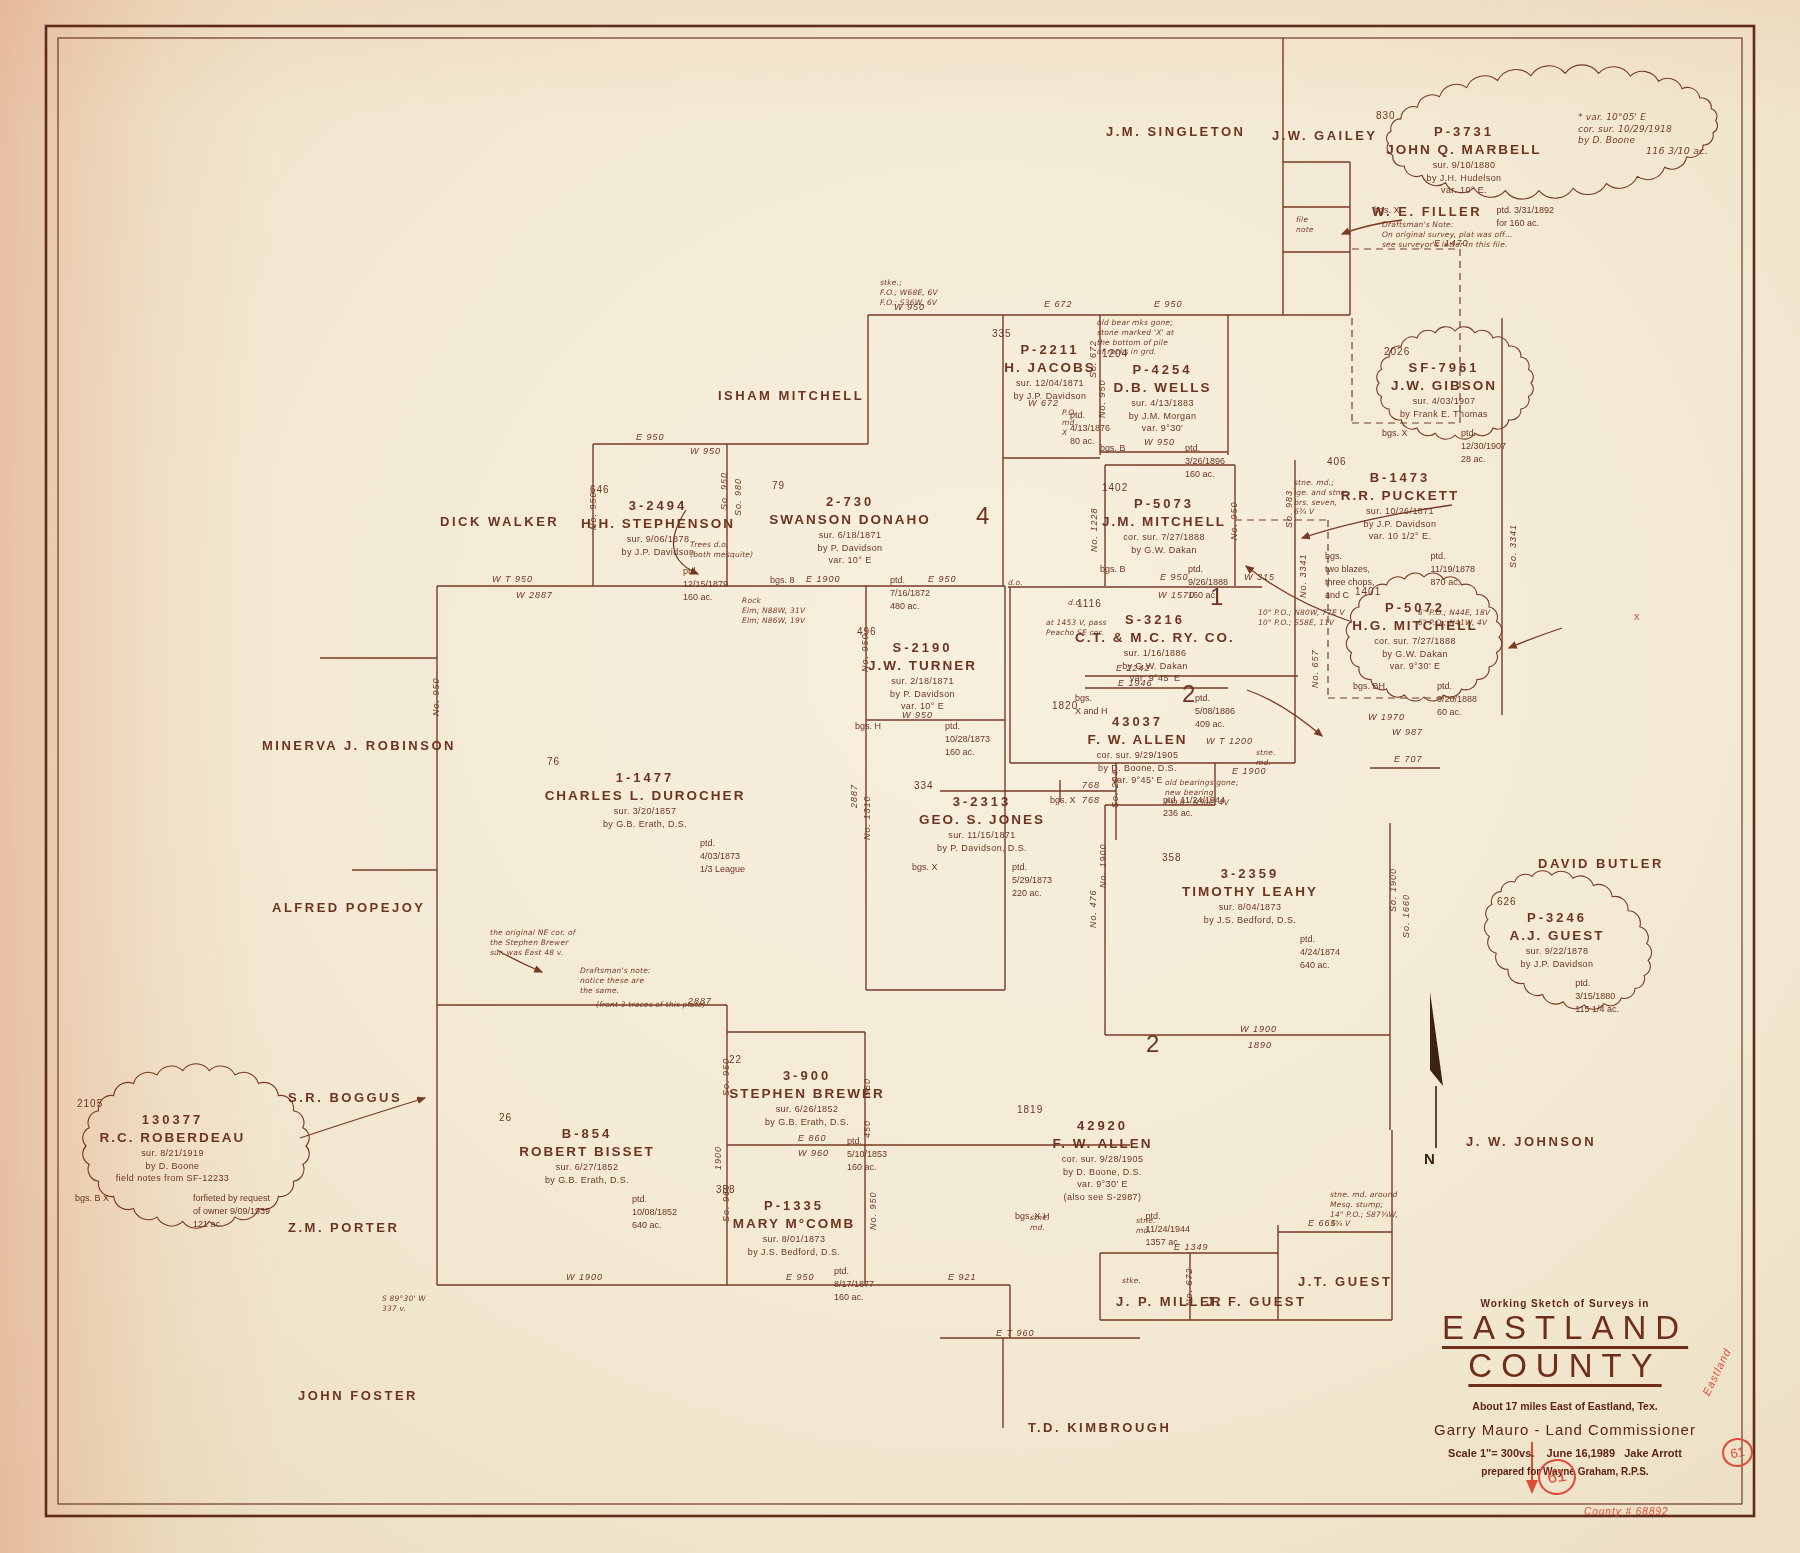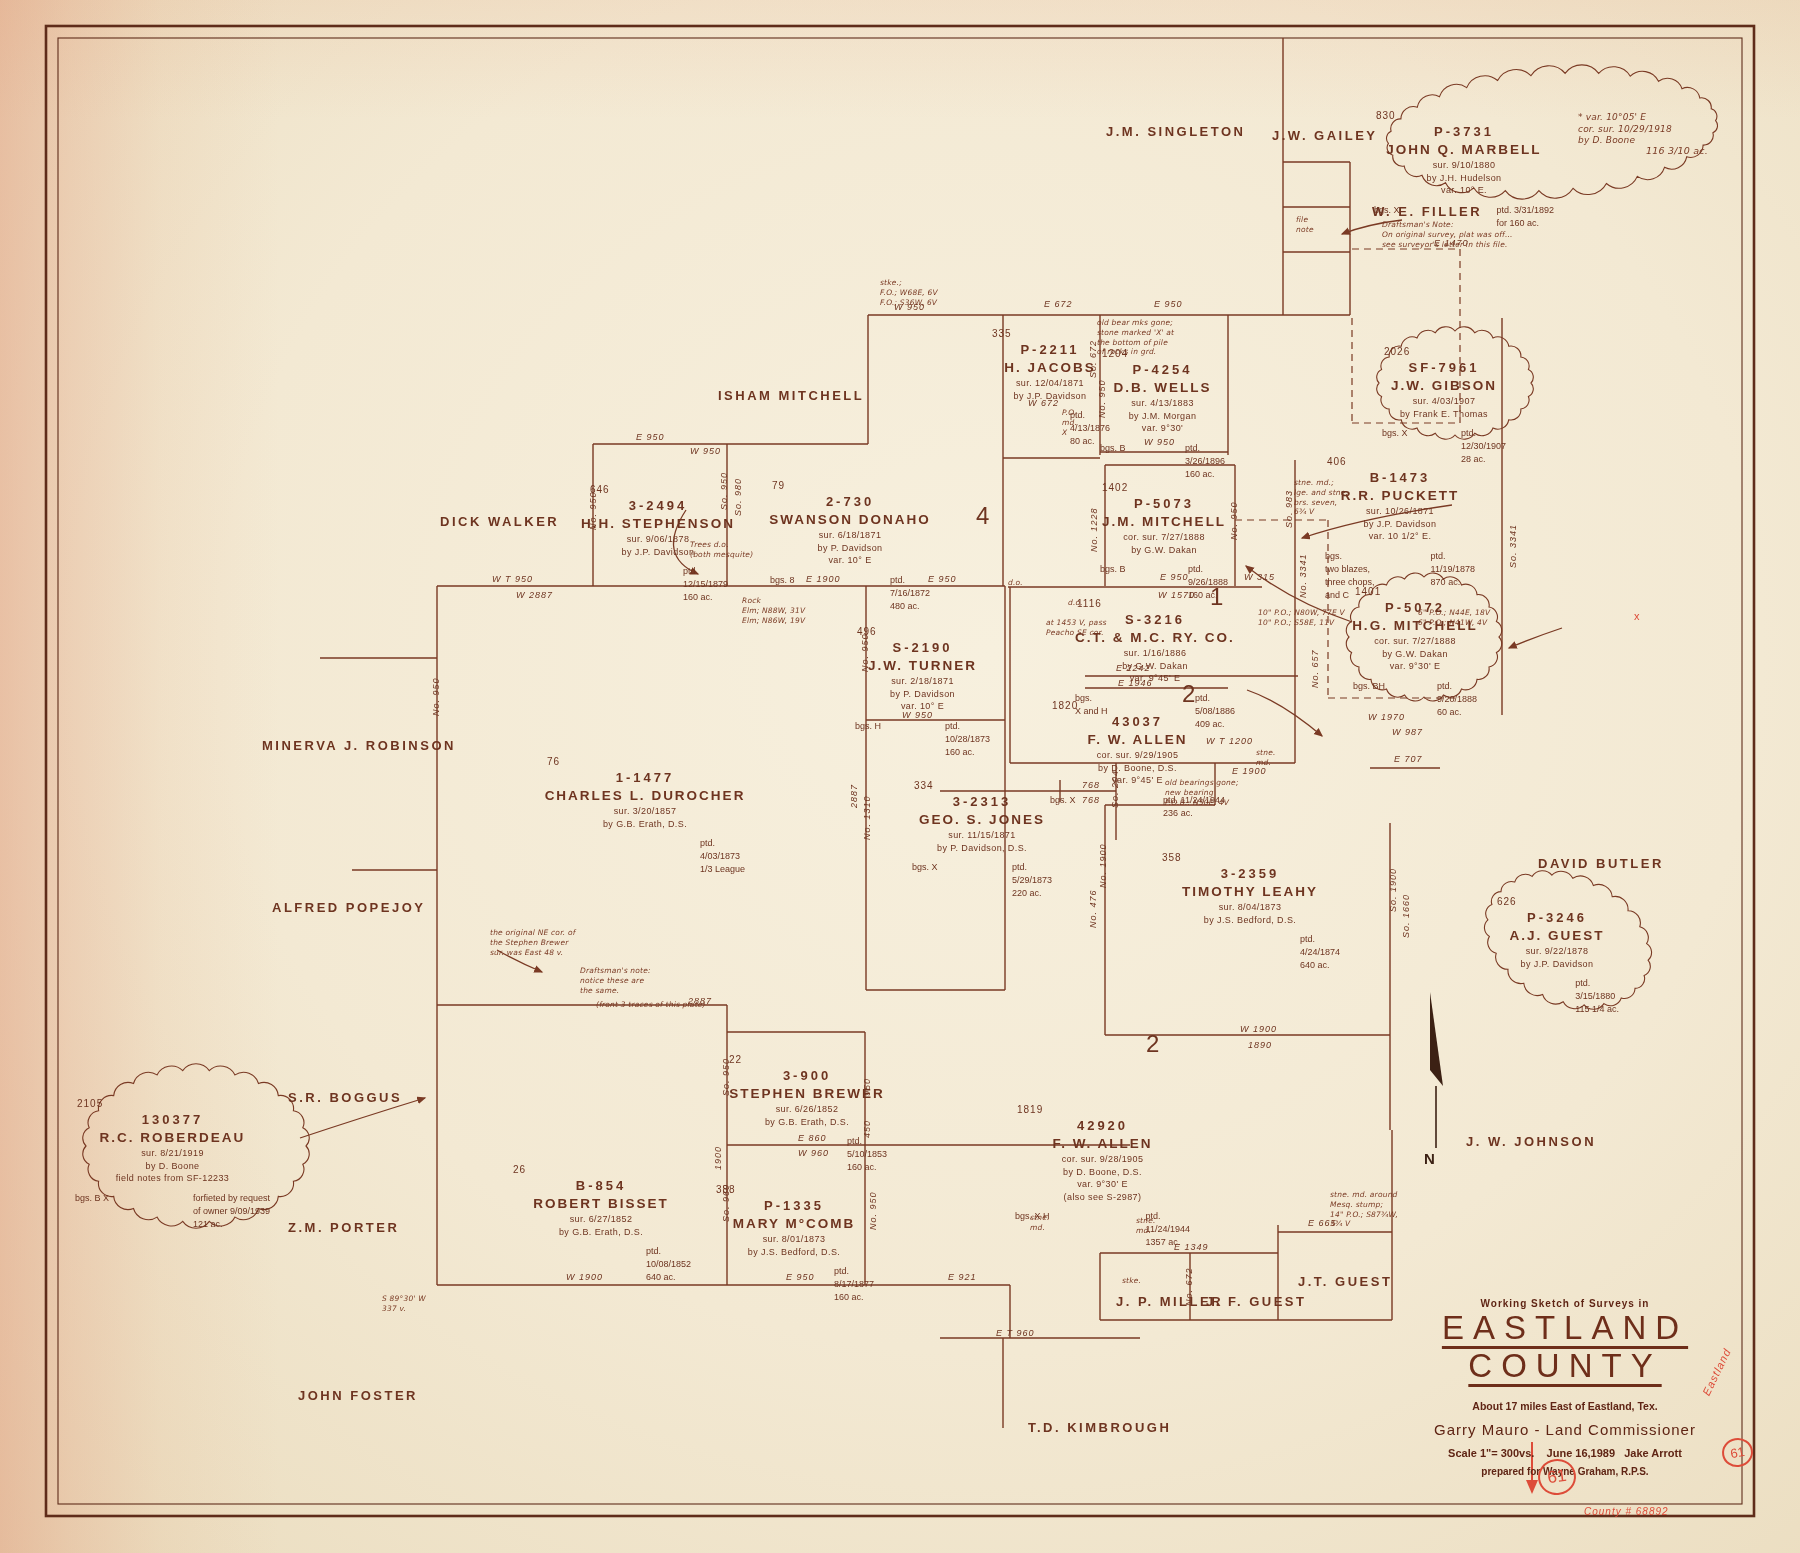--- a/index.html
+++ b/index.html
@@ -251,21 +251,21 @@
       <div class="parcel" style="left: 1100px; top: 348px; width: 125px;"><div class="pno">1204</div><div class="pabs">P-4254</div><div class="pname">D.B. WELLS</div><div class="pdet">sur. 4/13/1883</div><div class="pdet">by J.M. Morgan</div><div class="pdet">var. 9°30'</div><div class="prow"><div class="pbgs"><div>bgs. B</div></div><div class="pptd"><div>ptd.</div><div>3/26/1896</div><div>160 ac.</div></div></div></div>
       <div class="parcel" style="left: 1100px; top: 482px; width: 128px;"><div class="pno">1402</div><div class="pabs">P-5073</div><div class="pname">J.M. MITCHELL</div><div class="pdet">cor. sur. 7/27/1888</div><div class="pdet">by G.W. Dakan</div><div class="prow"><div class="pbgs"><div>bgs. B</div></div><div class="pptd"><div>ptd.</div><div>9/26/1888</div><div>160 ac.</div></div></div></div>
       <div class="parcel" style="left: 1075px; top: 598px; width: 160px;"><div class="pno">1116</div><div class="pabs">S-3216</div><div class="pname">C.T. &amp; M.C. RY. CO.</div><div class="pdet">sur. 1/16/1886</div><div class="pdet">by G.W. Dakan</div><div class="pdet">var. 9°45' E</div><div class="prow"><div class="pbgs"><div>bgs.</div><div>X and H</div></div><div class="pptd"><div>ptd.</div><div>5/08/1886</div><div>409 ac.</div></div></div></div>
       <div class="parcel" style="left: 1050px; top: 700px; width: 175px;"><div class="pno">1820</div><div class="pabs">43037</div><div class="pname">F. W. ALLEN</div><div class="pdet">cor. sur. 9/29/1905</div><div class="pdet">by D. Boone, D.S.</div><div class="pdet">var. 9°45' E</div><div class="prow"><div class="pbgs"><div>bgs. X</div></div><div class="pptd"><div>ptd. 11/24/1944</div><div>236 ac.</div></div></div></div>
       <div class="parcel" style="left: 588px; top: 484px; width: 140px;"><div class="pno">646</div><div class="pabs">3-2494</div><div class="pname">H.H. STEPHENSON</div><div class="pdet">sur. 9/06/1878</div><div class="pdet">by J.P. Davidson</div><div class="prow"><div class="pbgs"></div><div class="pptd"><div>ptd.</div><div>12/15/1879</div><div>160 ac.</div></div></div></div>
       <div class="parcel" style="left: 770px; top: 480px; width: 160px;"><div class="pno">79</div><div class="pabs">2-730</div><div class="pname">SWANSON DONAHO</div><div class="pdet">sur. 6/18/1871</div><div class="pdet">by P. Davidson</div><div class="pdet">var. 10° E</div><div class="prow"><div class="pbgs"><div>bgs. 8</div></div><div class="pptd"><div>ptd.</div><div>7/16/1872</div><div>480 ac.</div></div></div></div>
       <div class="parcel" style="left: 855px; top: 626px; width: 135px;"><div class="pno">496</div><div class="pabs">S-2190</div><div class="pname">J.W. TURNER</div><div class="pdet">sur. 2/18/1871</div><div class="pdet">by P. Davidson</div><div class="pdet">var. 10° E</div><div class="prow"><div class="pbgs"><div>bgs. H</div></div><div class="pptd"><div>ptd.</div><div>10/28/1873</div><div>160 ac.</div></div></div></div>
       <div class="parcel" style="left: 545px; top: 756px; width: 200px;"><div class="pno">76</div><div class="pabs">1-1477</div><div class="pname">CHARLES L. DUROCHER</div><div class="pdet">sur. 3/20/1857</div><div class="pdet">by G.B. Erath, D.S.</div><div class="prow"><div class="pbgs"></div><div class="pptd"><div>ptd.</div><div>4/03/1873</div><div>1/3 League</div></div></div></div>
       <div class="parcel" style="left: 912px; top: 780px; width: 140px;"><div class="pno">334</div><div class="pabs">3-2313</div><div class="pname">GEO. S. JONES</div><div class="pdet">sur. 11/15/1871</div><div class="pdet">by P. Davidson, D.S.</div><div class="prow"><div class="pbgs"><div>bgs. X</div></div><div class="pptd"><div>ptd.</div><div>5/29/1873</div><div>220 ac.</div></div></div></div>
       <div class="parcel" style="left: 1160px; top: 852px; width: 180px;"><div class="pno">358</div><div class="pabs">3-2359</div><div class="pname">TIMOTHY LEAHY</div><div class="pdet">sur. 8/04/1873</div><div class="pdet">by J.S. Bedford, D.S.</div><div class="prow"><div class="pbgs"></div><div class="pptd"><div>ptd.</div><div>4/24/1874</div><div>640 ac.</div></div></div></div>
-      <div class="parcel" style="left: 497px; top: 1164px; width: 180px; margin-left: 14px;"><div class="pno">26</div><div class="pabs">B-854</div><div class="pname">ROBERT BISSET</div><div class="pdet">sur. 6/27/1852</div><div class="pdet">by G.B. Erath, D.S.</div><div class="prow"><div class="pbgs"></div><div class="pptd"><div>ptd.</div><div>10/08/1852</div><div>640 ac.</div></div></div></div>
+      <div class="parcel" style="left: 497px; top: 1112px; width: 180px;"><div class="pno">26</div><div class="pabs">B-854</div><div class="pname">ROBERT BISSET</div><div class="pdet">sur. 6/27/1852</div><div class="pdet">by G.B. Erath, D.S.</div><div class="prow"><div class="pbgs"></div><div class="pptd"><div>ptd.</div><div>10/08/1852</div><div>640 ac.</div></div></div></div>
       <div class="parcel" style="left: 727px; top: 1054px; width: 160px;"><div class="pno">22</div><div class="pabs">3-900</div><div class="pname">STEPHEN BREWER</div><div class="pdet">sur. 6/26/1852</div><div class="pdet">by G.B. Erath, D.S.</div><div class="prow"><div class="pbgs"></div><div class="pptd"><div>ptd.</div><div>5/10/1853</div><div>160 ac.</div></div></div></div>
       <div class="parcel" style="left: 714px; top: 1184px; width: 160px;"><div class="pno">388</div><div class="pabs">P-1335</div><div class="pname">MARY M°COMB</div><div class="pdet">sur. 8/01/1873</div><div class="pdet">by J.S. Bedford, D.S.</div><div class="prow"><div class="pbgs"></div><div class="pptd"><div>ptd.</div><div>8/17/1877</div><div>160 ac.</div></div></div></div>
       <div class="parcel" style="left: 1015px; top: 1104px; width: 175px;"><div class="pno">1819</div><div class="pabs">42920</div><div class="pname">F. W. ALLEN</div><div class="pdet">cor. sur. 9/28/1905</div><div class="pdet">by D. Boone, D.S.</div><div class="pdet">var. 9°30' E</div><div class="pdet">(also see S-2987)</div><div class="prow"><div class="pbgs"><div>bgs. X H</div></div><div class="pptd"><div>ptd.</div><div>11/24/1944</div><div>1357 ac.</div></div></div></div>
       <div class="parcel" style="left: 1325px; top: 456px; width: 150px;"><div class="pno">406</div><div class="pabs">B-1473</div><div class="pname">R.R. PUCKETT</div><div class="pdet">sur. 10/26/1871</div><div class="pdet">by J.P. Davidson</div><div class="pdet">var. 10 1/2° E.</div><div class="prow"><div class="pbgs"><div>bgs.</div><div>two blazes,</div><div>three chops,</div><div>and C</div></div><div class="pptd"><div>ptd.</div><div>11/19/1878</div><div>870 ac.</div></div></div></div>
       <div class="parcel" style="left: 1374px; top: 110px; width: 180px;"><div class="pno">830</div><div class="pabs">P-3731</div><div class="pname">JOHN Q. MARBELL</div><div class="pdet">sur. 9/10/1880</div><div class="pdet">by J.H. Hudelson</div><div class="pdet">var. 10° E.</div><div class="prow"><div class="pbgs"><div>bgs. X</div></div><div class="pptd"><div>ptd. 3/31/1892</div><div>for 160 ac.</div></div></div></div>
       <div class="parcel" style="left: 1382px; top: 346px; width: 124px;"><div class="pno">2026</div><div class="pabs">SF-7961</div><div class="pname">J.W. GIBSON</div><div class="pdet">sur. 4/03/1907</div><div class="pdet">by Frank E. Thomas</div><div class="prow"><div class="pbgs"><div>bgs. X</div></div><div class="pptd"><div>ptd.</div><div>12/30/1907</div><div>28 ac.</div></div></div></div>
       <div class="parcel" style="left: 1353px; top: 586px; width: 124px;"><div class="pno">1401</div><div class="pabs">P-5072</div><div class="pname">H.G. MITCHELL</div><div class="pdet">cor. sur. 7/27/1888</div><div class="pdet">by G.W. Dakan</div><div class="pdet">var. 9°30' E</div><div class="prow"><div class="pbgs"><div>bgs. BH</div></div><div class="pptd"><div>ptd.</div><div>9/20/1888</div><div>60 ac.</div></div></div></div>
       <div class="parcel" style="left: 1495px; top: 896px; width: 124px;"><div class="pno">626</div><div class="pabs">P-3246</div><div class="pname">A.J. GUEST</div><div class="pdet">sur. 9/22/1878</div><div class="pdet">by J.P. Davidson</div><div class="prow"><div class="pbgs"></div><div class="pptd"><div>ptd.</div><div>3/15/1880</div><div>115 1/4 ac.</div></div></div></div>
       <div class="parcel" style="left: 75px; top: 1098px; width: 195px;"><div class="pno">2105</div><div class="pabs">130377</div><div class="pname">R.C. ROBERDEAU</div><div class="pdet">sur. 8/21/1919</div><div class="pdet">by D. Boone</div><div class="pdet">field notes from SF-12233</div><div class="prow"><div class="pbgs"><div>bgs. B X</div></div><div class="pptd"><div>forfieted by request</div><div>of owner 9/09/1939</div><div>121 ac.</div></div></div></div>
     </div>

